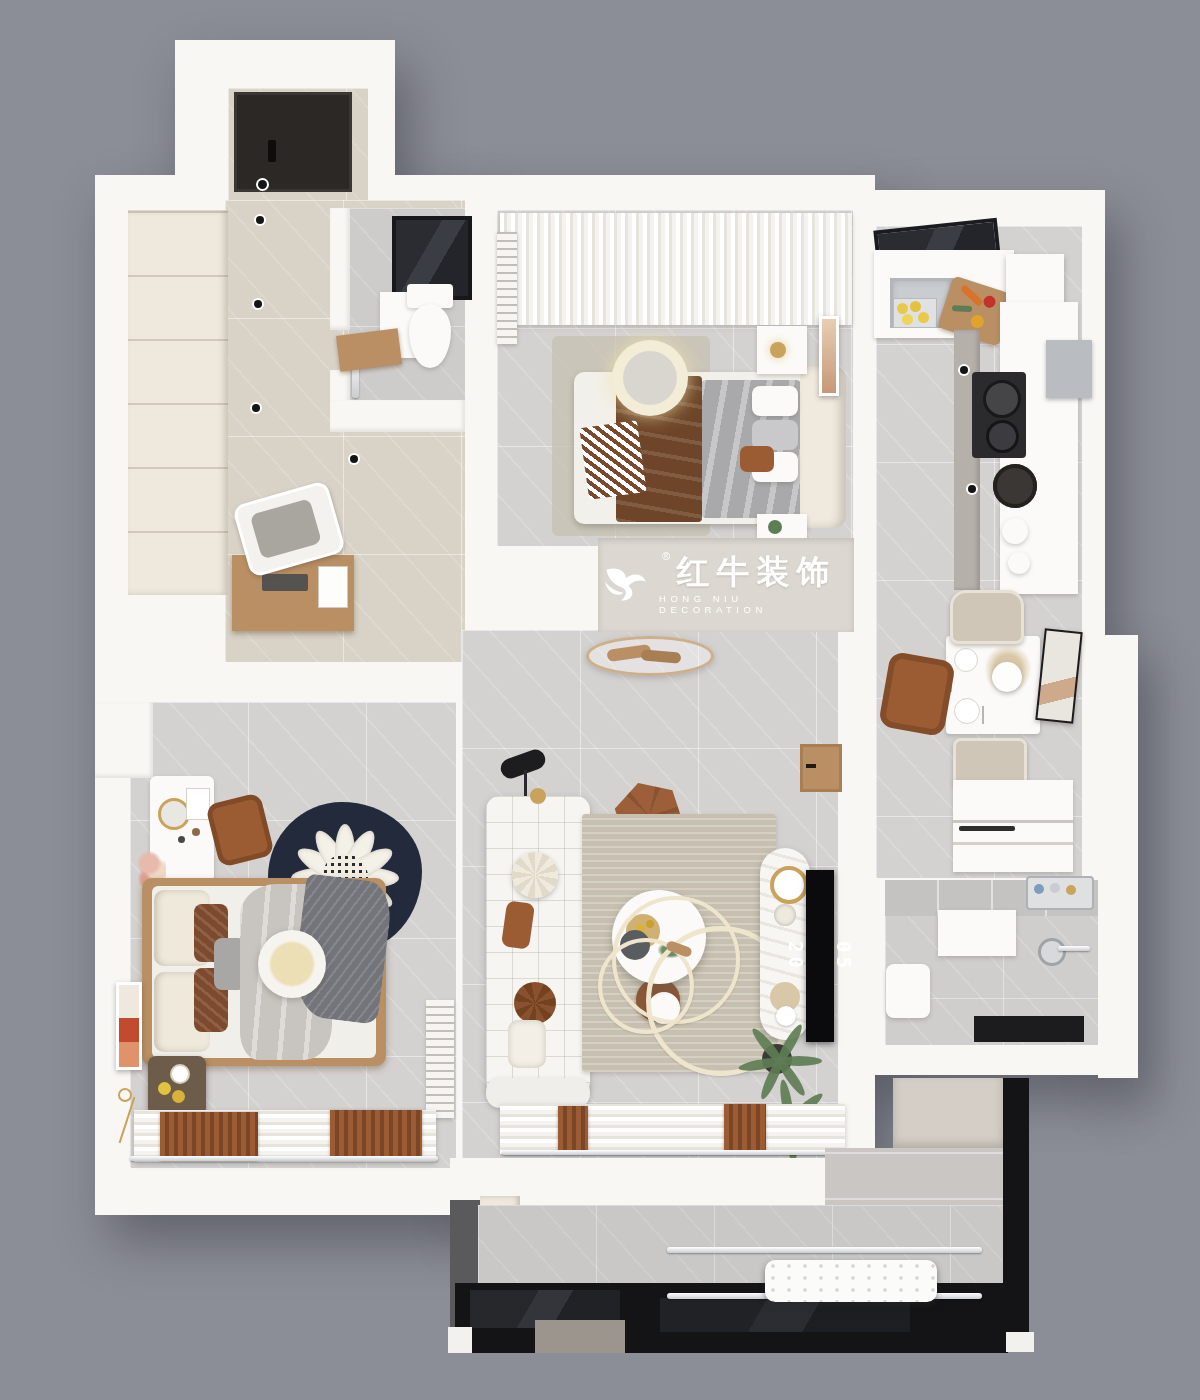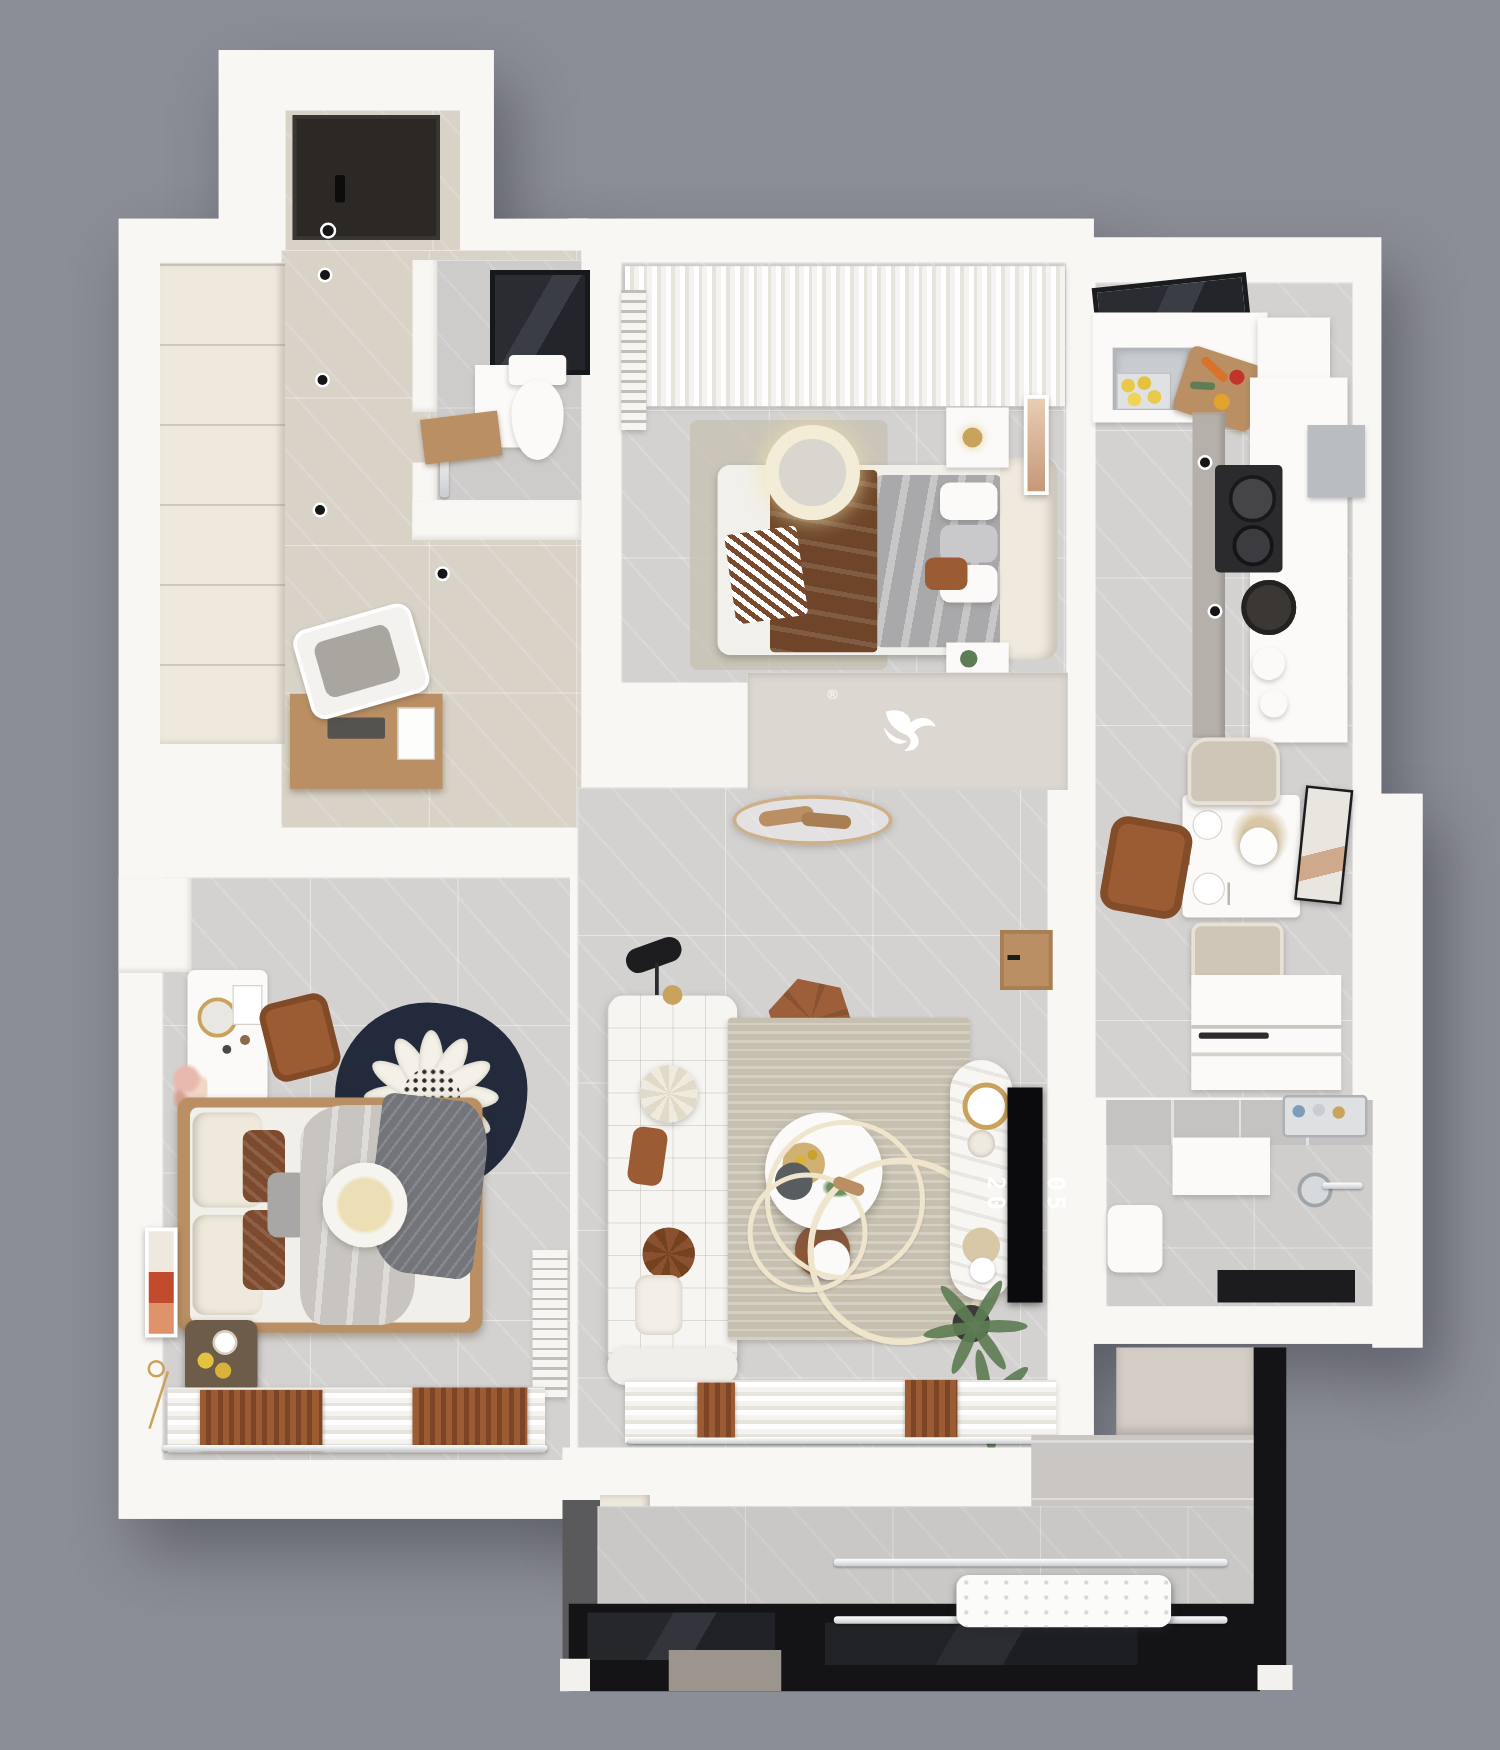--- a/index.html
+++ b/index.html
@@ -181,20 +181,24 @@
   <div class="abs" style="left:974px;top:1016px;width:110px;height:26px;background:#1c1c1e;"></div>
 
   <div class="floor" style="left:462px;top:630px;width:376px;height:530px;"></div>
 
   <div class="watermark" style="left:598px;top:538px;width:256px;height:94px;">
     <span class="wm-reg">®</span>
     <svg width="52" height="40" viewBox="0 0 60 44">
       <path d="M10 4 C22 0 32 5 33 14 C41 7 53 9 56 18 C47 15 40 18 36 23 C45 31 39 42 27 40 C34 35 35 28 28 25 C18 21 11 13 10 4 Z" fill="#ffffff"></path>
       <path d="M8 18 C14 26 22 30 30 31 C24 36 12 34 8 18 Z" fill="#ffffff"></path>
     </svg>
+    <div style="display:flex;flex-direction:column;align-items:center;">
+      <span class="wm-zh">红牛装饰</span>
+      <span class="wm-en">HONG NIU DECORATION</span>
+    </div>
   </div>
 
   <div class="abs" style="left:586px;top:636px;width:122px;height:34px;border-radius:50%;border:3px solid #cdb088;background:rgba(255,255,255,.35);box-shadow:0 2px 6px rgba(90,86,78,.3);">
     <div class="abs" style="left:18px;top:8px;width:44px;height:12px;background:var(--wood,#B98F63);border-radius:6px;transform:rotate(-8deg);"></div>
     <div class="abs" style="left:52px;top:12px;width:40px;height:11px;background:#a87f52;border-radius:6px;transform:rotate(5deg);"></div>
   </div>
 
   <div class="abs" style="left:800px;top:744px;width:42px;height:48px;background:var(--wood,#B98F63);box-shadow:inset 0 0 0 3px #a87f52;">
     <div class="abs" style="left:6px;top:20px;width:10px;height:4px;background:#1c1b1a;"></div>
   </div>

